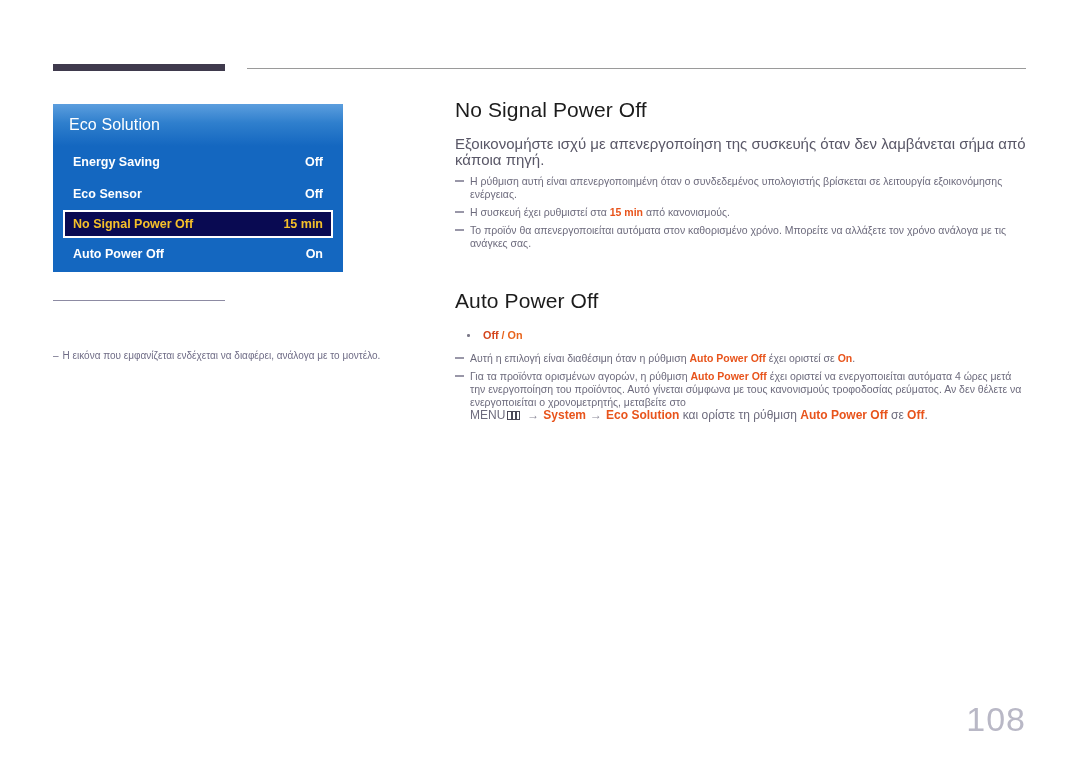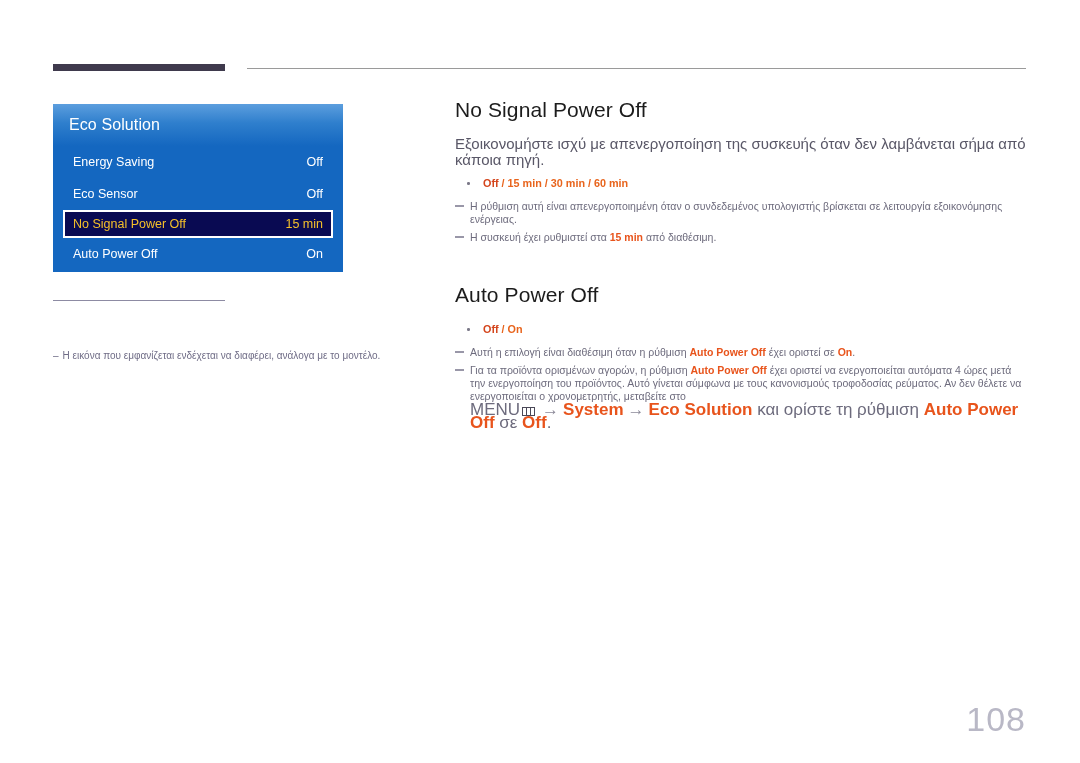--- a/index.html
+++ b/index.html
@@ -62,20 +62,21 @@
   }
   .osd-row {
     height: 32px;
     display: flex;
     align-items: center;
     justify-content: space-between;
     padding: 0 10px;
     box-sizing: border-box;
     color: #ffffff;
     font-size: 12.5px;
+    font-weight: bold;
   }
   .osd-row.selected {
     background: #090a52;
     border: 2px solid #ffffff;
     height: 28px;
     color: #f5c02a;
     padding: 0 8px;
   }
   .osd-row.selected .osd-val { color: #f5c02a; }
   .osd-val { font-size: 12.5px; }
@@ -166,21 +167,21 @@
     top: 5px;
     width: 9px;
     height: 1.6px;
     background: #9997a8;
   }
   .note b, .note .hl {
     color: #e8541c;
     font-weight: bold;
   }
 
-  .menu-path { color: #4a4857; font-size: 17px; }
+  .menu-path { color: #4a4857; font-size: 12px; }
   .menu-path .mi {
     display: inline-block;
     width: 13px;
     height: 9px;
     border: 1.2px solid #4a4857;
     position: relative;
     vertical-align: -1px;
     margin: 0 3px 0 2px;
     box-sizing: border-box;
   }
@@ -242,34 +243,32 @@
 <div class="fn-rule"></div>
 <div class="fn-text">
   <span class="fn-dash">–</span><span>Η εικόνα που εμφανίζεται ενδέχεται να διαφέρει, ανάλογα με το μοντέλο.</span>
 </div>
 
 <div class="content">
 
   <h2 class="sec">No Signal Power Off</h2>
   <p class="para">Εξοικονομήστε ισχύ με απενεργοποίηση της συσκευής όταν δεν λαμβάνεται σήμα από κάποια πηγή.</p>
 
-  <ul class="opts">
-    <li>
-      <span class="dot"></span><span class="opt-bold">Off</span><span class="opt-alt"> / 15 min / 30 min / 60 min</span>
-    </li>
-  </ul>
 
   <div class="note">
     <span>Η ρύθμιση αυτή είναι απενεργοποιημένη όταν ο συνδεδεμένος υπολογιστής βρίσκεται σε λειτουργία εξοικονόμησης ενέργειας.</span>
   </div>
 
   <div class="note">
-    <span>Η συσκευή έχει ρυθμιστεί στα </span><b>15 min</b><span> από διαθέσιμη.</span>
-  </div>
-
+    <span>Η συσκευή έχει ρυθμιστεί στα </span><b>15 min</b><span> από κανονισμούς.</span>
+  </div>
+
+  <div class="note">
+    <span>Το προϊόν θα απενεργοποιείται αυτόματα στον καθορισμένο χρόνο. Μπορείτε να αλλάξετε τον χρόνο ανάλογα με τις ανάγκες σας.</span>
+  </div>
 
   <div class="sec-gap"></div>
 
   <h2 class="sec">Auto Power Off</h2>
 
   <ul class="opts">
     <li>
       <span class="dot"></span><span class="opt-bold">Off</span><span class="opt-alt"> / On</span>
     </li>
   </ul>

